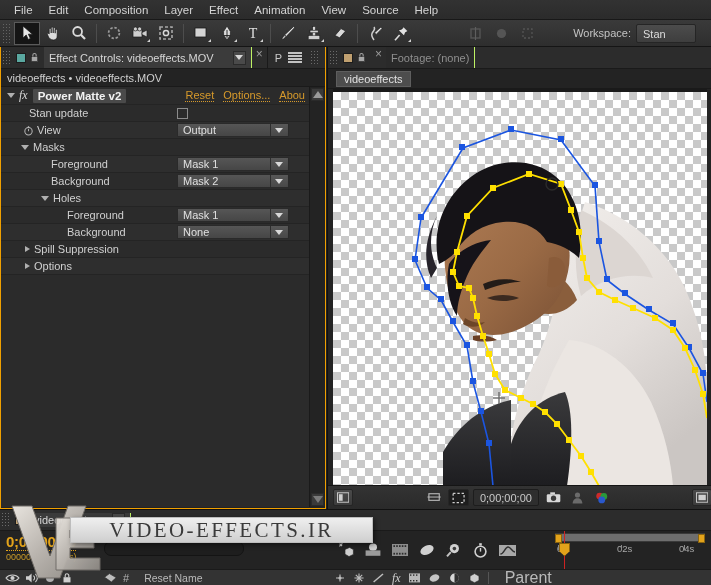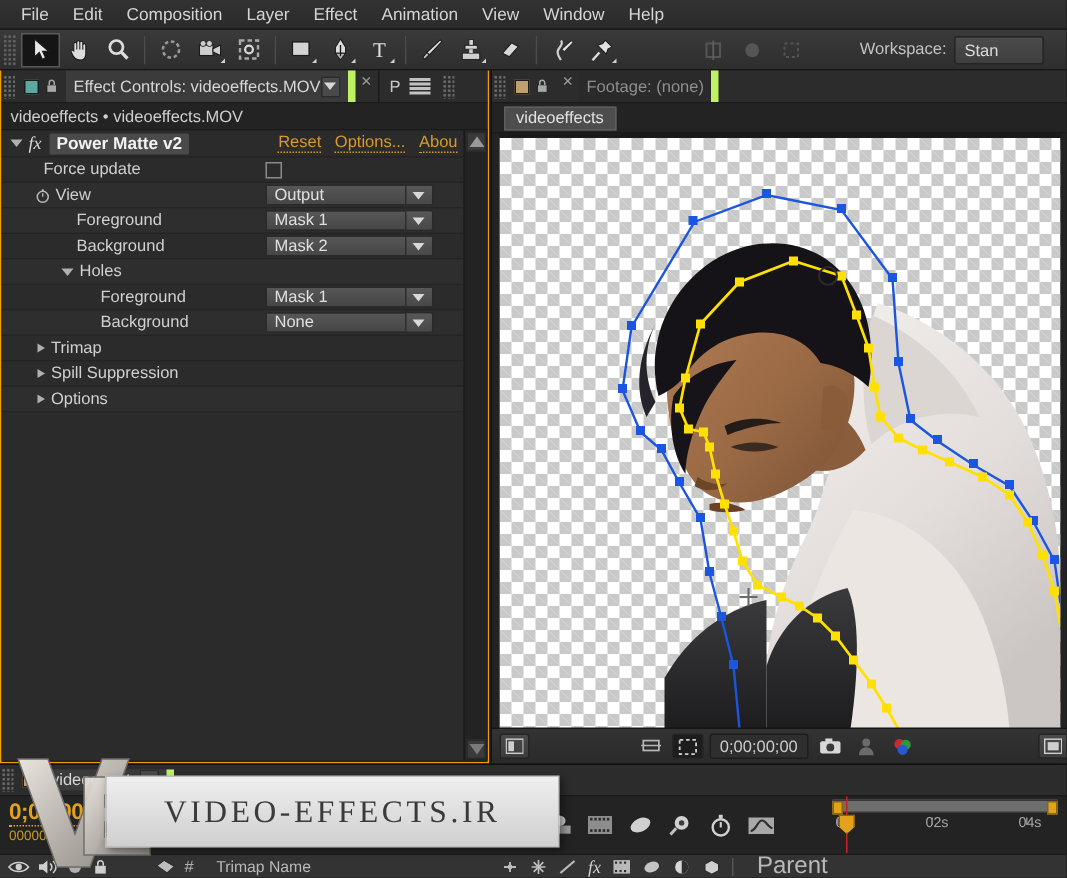--- a/index.html
+++ b/index.html
@@ -71,22 +71,22 @@
   .tabbar {
     height: 22px; background: #2c2c2c; display: flex; align-items: stretch;
     border-bottom: 1px solid #1a1a1a;
   }
   .tabgrip {
     width: 8px; align-self: center; height: 16px; margin: 0 2px 0 1px;
     background-image: radial-gradient(circle, #6b6b6b 0.8px, transparent 1px);
     background-size: 3px 3px;
   }
   .tab {
-    display: flex; align-items: center; gap: 0; padding: 0 5px;
-    background: #3b3b3b; border-right: 5px solid #bef264;
+    display: flex; align-items: center; gap: 19px; padding: 0 5px;
+    background: #3b3b3b; border-right: 1px solid #bef264;
     font-size: 11px; color: #d6d6d6; cursor: default;
   }
   .tab.inactive { background: #2a2a2a; color: #8f8f8f; align-items: center; }
   .tab-icons { display: flex; align-items: center; gap: 3px; padding: 0 4px;
                background: #2c2c2c; }
   .sq-icon { width: 10px; height: 10px; background: #5aa8a0; border: 1px solid #1c1c1c; }
   .sq-icon.tan { background: #c0a070; }
   .lock-icon { width: 11px; height: 11px; opacity: .8; }
   .tab-drop {
     width: 13px; height: 14px; background: #4a4a4a; border: 1px solid #2a2a2a;
@@ -296,21 +296,21 @@
   #playhead .ph-line {
     position: absolute; left: 5px; top: 0; width: 1px; height: 38px; background: #cc2222;
   }
 
   
   #watermark {
     position: absolute; left: 0; top: 498px; width: 380px; height: 87px;
     pointer-events: none;
   }
   #wm-plate {
-    position: absolute; left: 70px; top: 19px; width: 303px; height: 48px;
+    position: absolute; left: 70px; top: 19px; width: 303px; height: 26px;
     background: linear-gradient(#efefef, #cfcfcf);
     border: 1px solid #bdbdbd;
     display: flex; align-items: center; justify-content: center;
     font-family: "Liberation Serif", serif;
     font-size: 21px; letter-spacing: 2.4px; color: #3a3a3a;
     box-shadow: 2px 2px 5px rgba(0,0,0,.45);
   }
   #wm-v {
     position: absolute; left: 6px; top: 4px; width: 100px; height: 78px;
   }
@@ -324,21 +324,21 @@
 <div id="app">
 
   <div id="menubar">
     <div class="menu-item">File</div>
     <div class="menu-item">Edit</div>
     <div class="menu-item">Composition</div>
     <div class="menu-item">Layer</div>
     <div class="menu-item">Effect</div>
     <div class="menu-item">Animation</div>
     <div class="menu-item">View</div>
-    <div class="menu-item">Window</div>
+    <div class="menu-item">Source</div>
     <div class="menu-item">Help</div>
   </div>
 
   <div id="toolbar">
     <div class="grip"></div>
 
     <div class="tool active">
       <svg class="svgicon" width="15" height="16" viewBox="0 0 15 16">
         <path d="M3 1 L3 13 L6.2 10 L8.2 14.5 L10.4 13.5 L8.4 9.2 L12.5 9.2 Z" fill="#e8e8e8" stroke="#1a1a1a" stroke-width=".8"></path>
       </svg>
@@ -504,21 +504,21 @@
           <span class="fx-badge">fx</span>
           <span class="eff-name">Power Matte v2</span>
           <span class="eff-actions">
             <span class="link">Reset</span>
             <span class="link">Options...</span>
             <span class="link">Abou</span>
           </span>
         </div>
 
         <div class="row" style="padding-left:28px">
-          <span class="row-label">Force update</span>
+          <span class="row-label">Stan update</span>
           <span class="ctrl">
             <span class="checkbox"></span>
           </span>
         </div>
 
         <div class="row alt" style="padding-left:22px">
           <svg class="stopwatch" viewBox="0 0 12 12">
             <circle cx="6" cy="6.8" r="4" fill="none" stroke="#b9b9b9" stroke-width="1.1"></circle>
             <line x1="6" y1="6.8" x2="6" y2="4.2" stroke="#b9b9b9" stroke-width="1"></line>
             <line x1="6" y1="1.3" x2="6" y2="2.7" stroke="#b9b9b9" stroke-width="1.4"></line>
@@ -527,20 +527,24 @@
           <span class="ctrl">
             <span class="dropdown">
               <span class="dval">Output</span>
               <span class="darrow">
                   <span class="caret"></span>
                 </span>
             </span>
           </span>
         </div>
 
+        <div class="row" style="padding-left:20px">
+          <span class="tri down"></span>
+          <span class="row-label">Masks</span>
+        </div>
 
         <div class="row alt" style="padding-left:50px">
           <span class="row-label">Foreground</span>
           <span class="ctrl">
             <span class="dropdown">
               <span class="dval">Mask 1</span>
               <span class="darrow">
                   <span class="caret"></span>
                 </span>
             </span>
@@ -581,24 +585,20 @@
           <span class="ctrl">
             <span class="dropdown">
               <span class="dval">None</span>
               <span class="darrow">
                   <span class="caret"></span>
                 </span>
             </span>
           </span>
         </div>
 
-        <div class="row" style="padding-left:24px">
-          <span class="tri"></span>
-          <span class="row-label">Trimap</span>
-        </div>
 
 
         <div class="row" style="padding-left:24px">
           <span class="tri"></span>
           <span class="row-label">Spill Suppression</span>
         </div>
 
         <div class="row alt" style="padding-left:24px">
           <span class="tri"></span>
           <span class="row-label">Options</span>
@@ -864,21 +864,21 @@
         </svg>
         <svg width="12" height="12" viewBox="0 0 12 12">
           <rect x="2.5" y="5.2" width="7" height="5.2" fill="#cfcfcf"></rect>
           <path d="M4.2 5.2 V3.6 a1.8 1.8 0 0 1 3.6 0 V5.2" fill="none" stroke="#cfcfcf" stroke-width="1.1"></path>
         </svg>
         <span style="width:20px"></span>
         <svg width="15" height="12" viewBox="0 0 15 12">
           <path d="M1.5 5.2 L6.4 1.6 L13.2 5.6 L8.4 10 Z" fill="#bdbdbd" stroke="#2a2a2a" stroke-width=".7"></path>
         </svg>
         <span style="color:#b0b0b0;font-size:11px">#</span>
-        <span class="src-name">Trimap Name</span>
+        <span class="src-name">Reset Name</span>
       </div>
     </div>
 
     <div id="tl-right">
       <div id="tl-switches">
         <svg width="17" height="17" viewBox="0 0 17 17">
           <path d="M1.6 1.6 L4 4" stroke="#d4d4d4" stroke-width="1.2"></path>
           <path d="M1.4 4.4 L4.4 1.4" stroke="#d4d4d4" stroke-width="1.2"></path>
           <path d="M7 7.4 L11.6 5.4 L15.4 7.6 L15.4 12.4 L11 14.6 L7 12.2 Z" fill="#cfcfcf" stroke="#2a2a2a" stroke-width=".7"></path>
         </svg>

